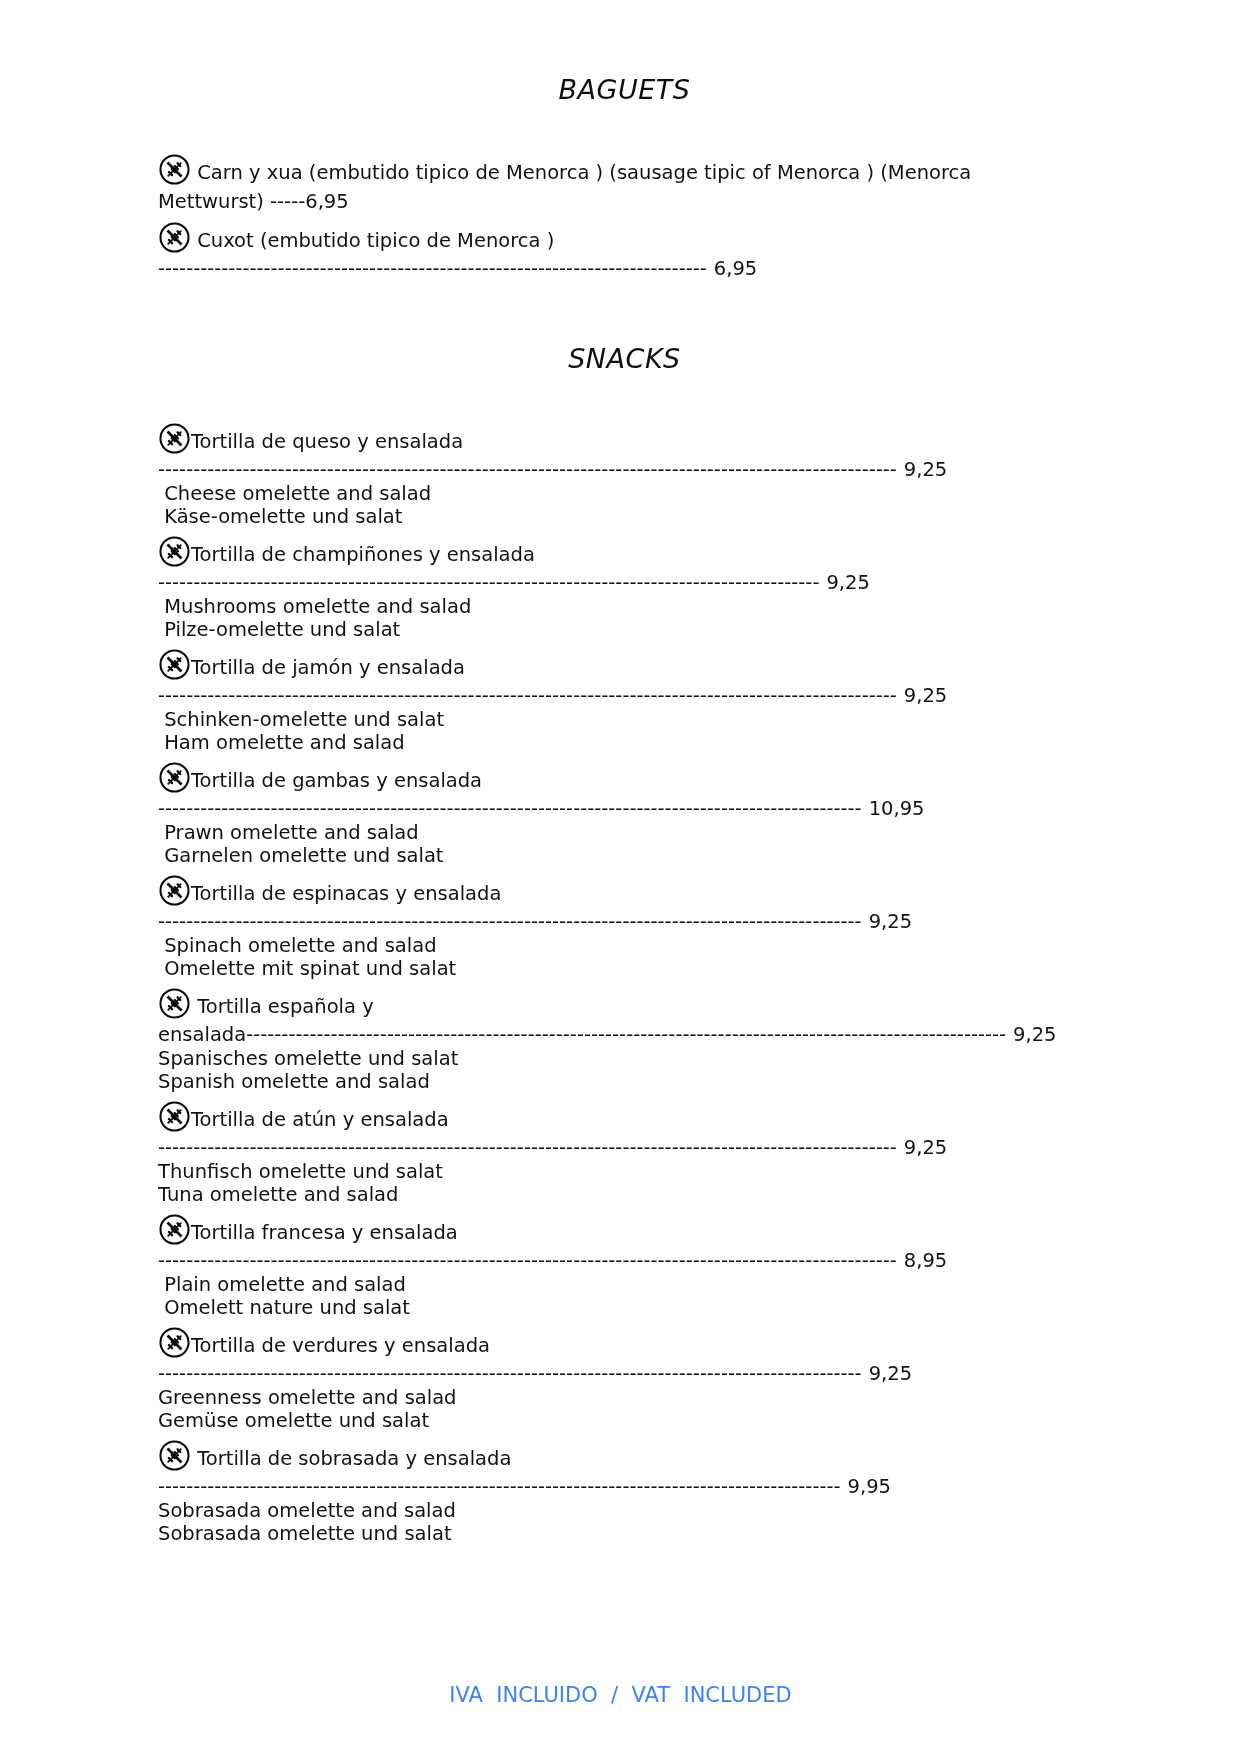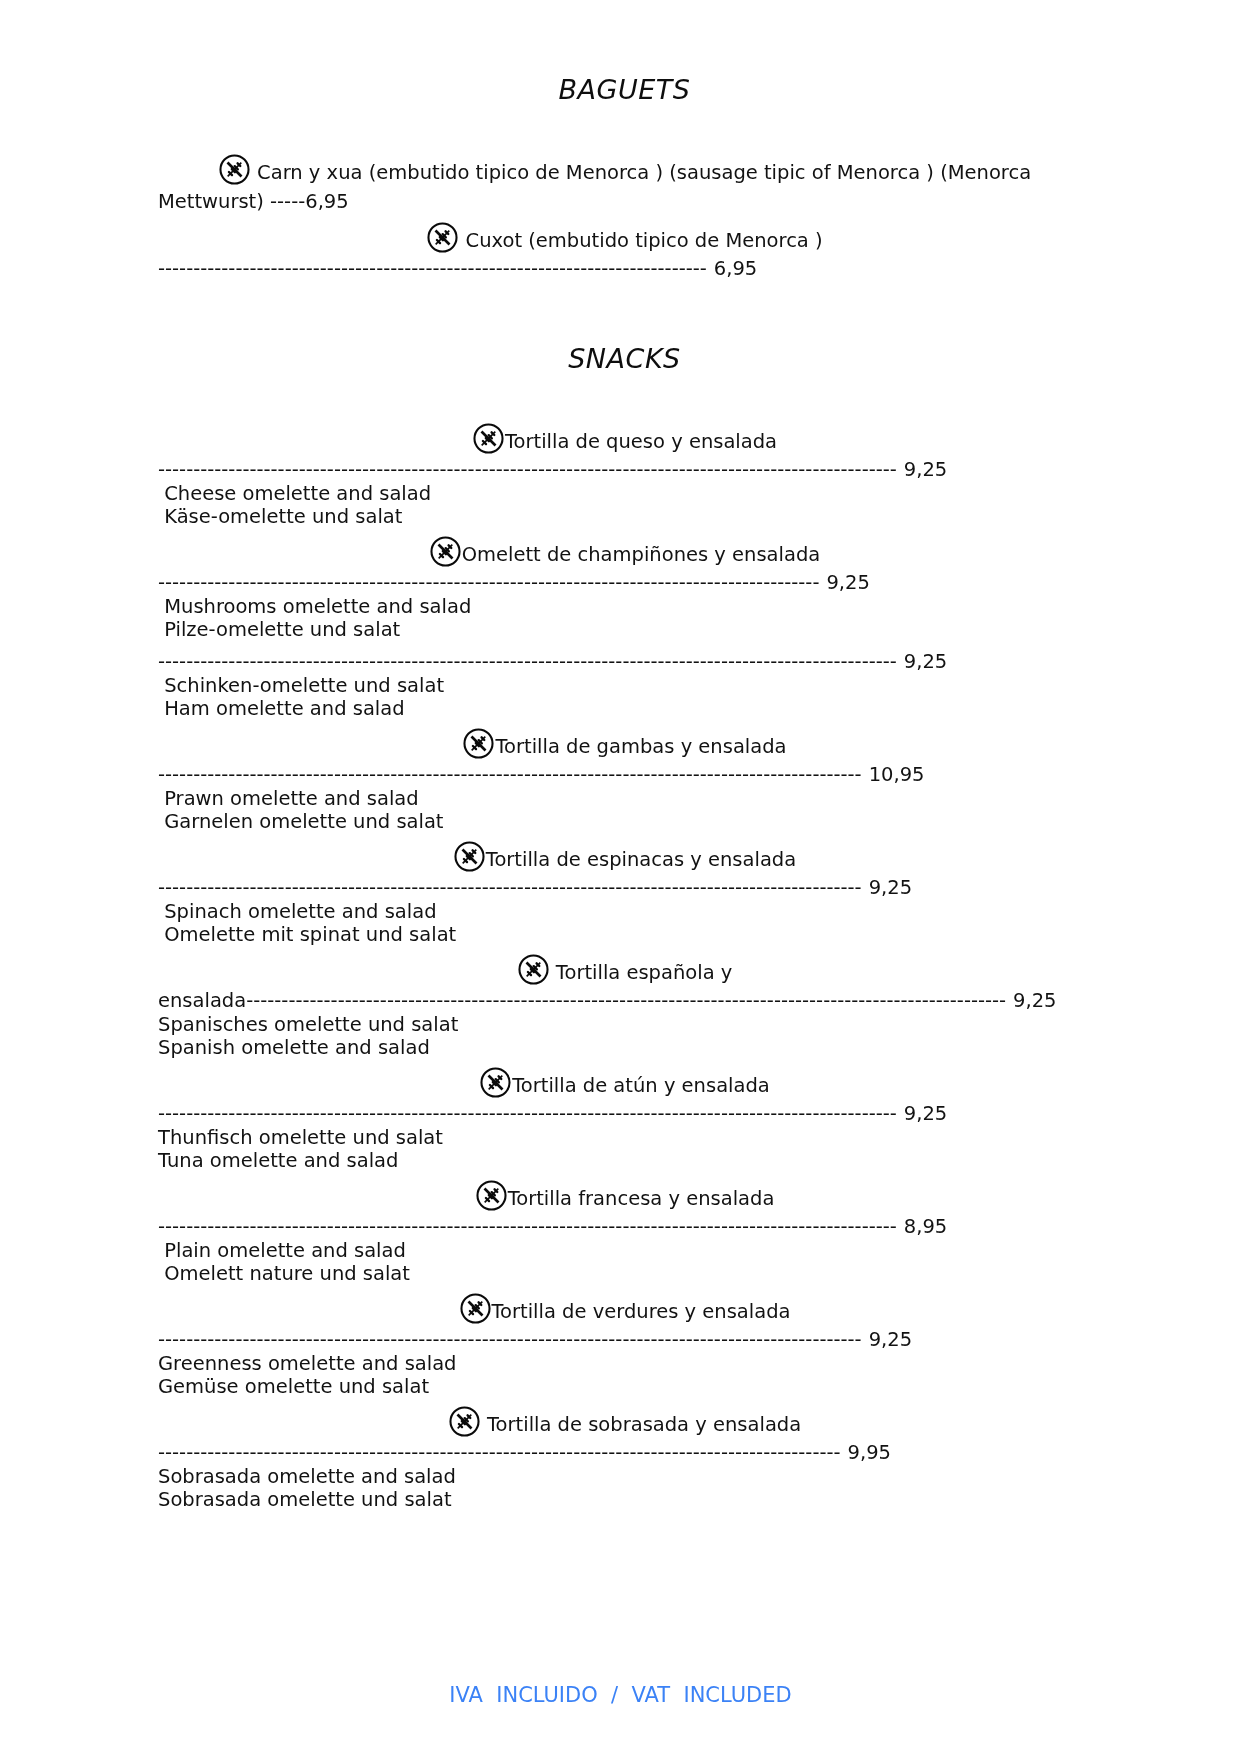--- a/index.html
+++ b/index.html
@@ -12,21 +12,21 @@
     box-sizing:border-box;width:1241px;height:1754px;
     padding:74px 150px 0 158px;position:relative;
   }
   .sec-title{
     font-size:27px;font-weight:400;text-align:center;margin:0;
     letter-spacing:.5px;color:#0e0e0e;font-style:italic;
   }
   #title-baguets{margin-bottom:50px;}
   #title-snacks{margin-top:62px;margin-bottom:50px;}
   .row{margin:0;font-size:19.5px;line-height:25px;}
-  .name-row{display:flex;align-items:center;height:34px;white-space:normal;justify-content:center;}
+  .name-row{display:flex;align-items:center;height:34px;white-space:normal;}
   .gf{flex:0 0 auto;width:33px;height:33px;color:#0a0a0a;transform:translateY(-3px);}
   .gf svg{display:block;width:33px;height:33px;}
   .nm{white-space:pre;}
   .dash-row{white-space:nowrap;line-height:24px;overflow:hidden;}
   .dash-row .dots,.dash-row .pfx{white-space:pre;}
   .price{padding-left:7px;}
   .desc{white-space:pre-wrap;line-height:23px;}
   .bag-item{margin-bottom:9px;}
   .bag-wrap{white-space:pre-wrap;}
   .snack-item{margin-bottom:9px;}
@@ -93,28 +93,36 @@
       <p class="row desc"> Käse-omelette und salat</p>
     </div>
 
     <div class="snack-item">
       <p class="row name-row">
           <span class="gf">
             <svg>
               <use href="#gf-sym"></use>
             </svg>
           </span>
-          <span class="nm">Omelett de champiñones y ensalada</span>
+          <span class="nm">Tortilla de champiñones y ensalada</span>
         </p>
       <p class="row dash-row"><span class="pfx"></span><span class="dots">----------------------------------------------------------------------------------------------</span><span class="price">9,25</span></p>
       <p class="row desc"> Mushrooms omelette and salad</p>
       <p class="row desc"> Pilze-omelette und salat</p>
     </div>
 
     <div class="snack-item">
+      <p class="row name-row">
+          <span class="gf">
+            <svg>
+              <use href="#gf-sym"></use>
+            </svg>
+          </span>
+          <span class="nm">Tortilla de jamón y ensalada</span>
+        </p>
       <p class="row dash-row"><span class="pfx"></span><span class="dots">---------------------------------------------------------------------------------------------------------</span><span class="price">9,25</span></p>
       <p class="row desc"> Schinken-omelette und salat</p>
       <p class="row desc"> Ham omelette and salad</p>
     </div>
 
     <div class="snack-item">
       <p class="row name-row">
           <span class="gf">
             <svg>
               <use href="#gf-sym"></use>

